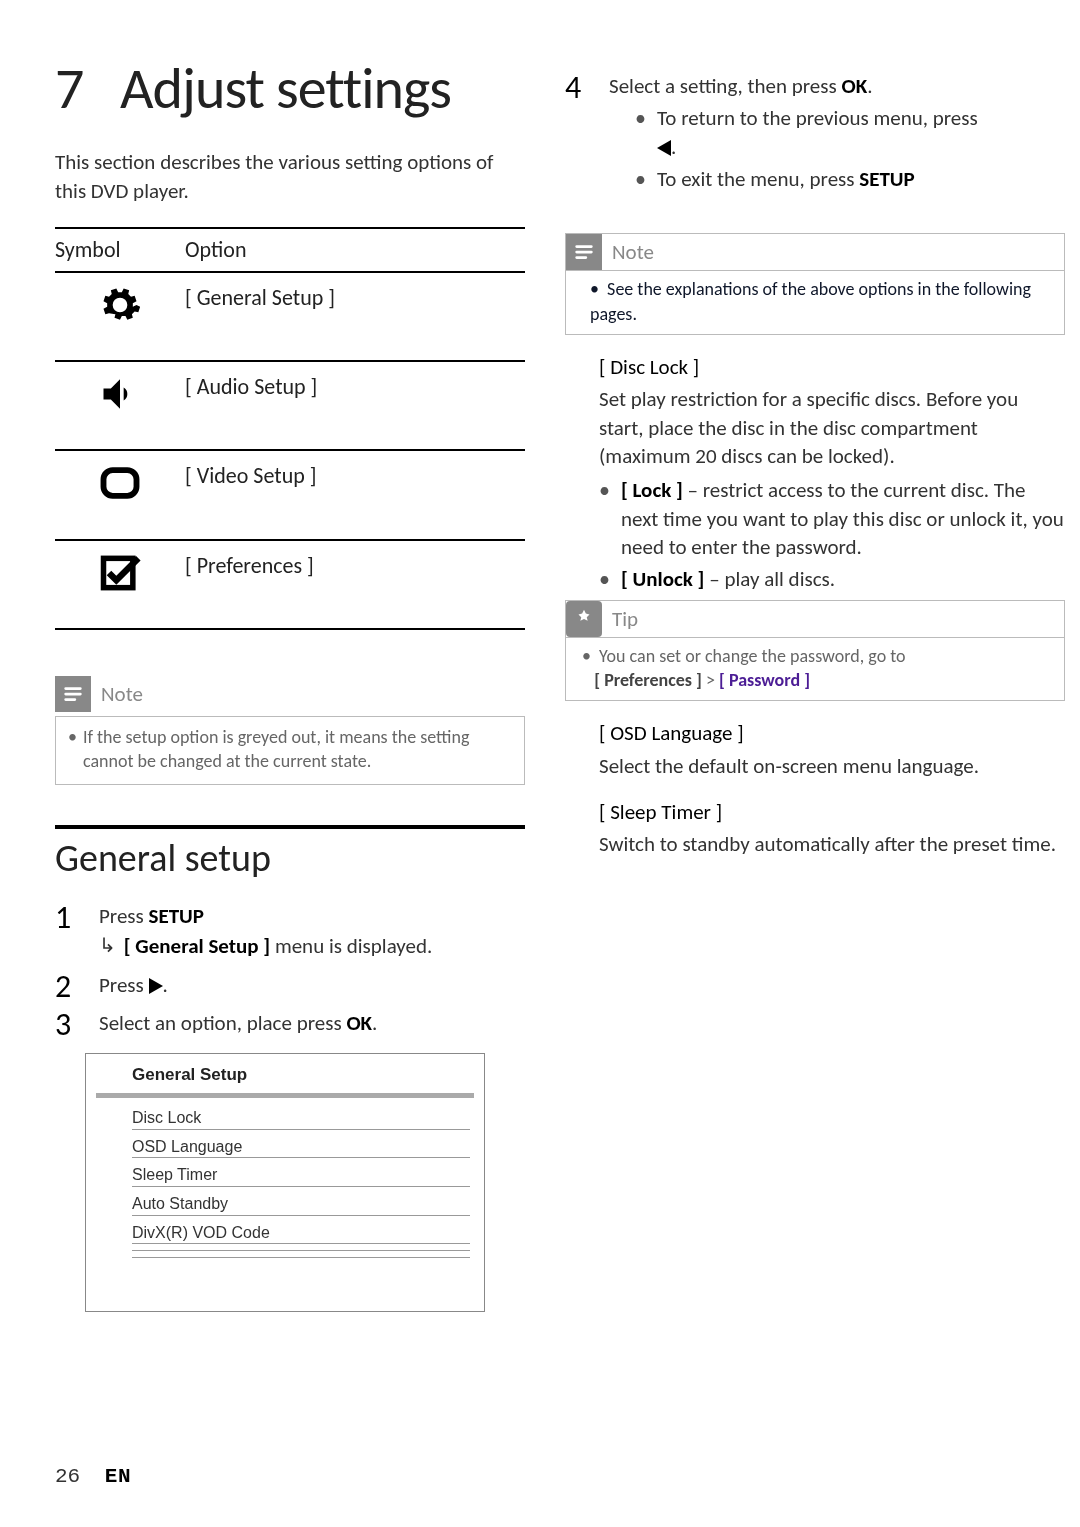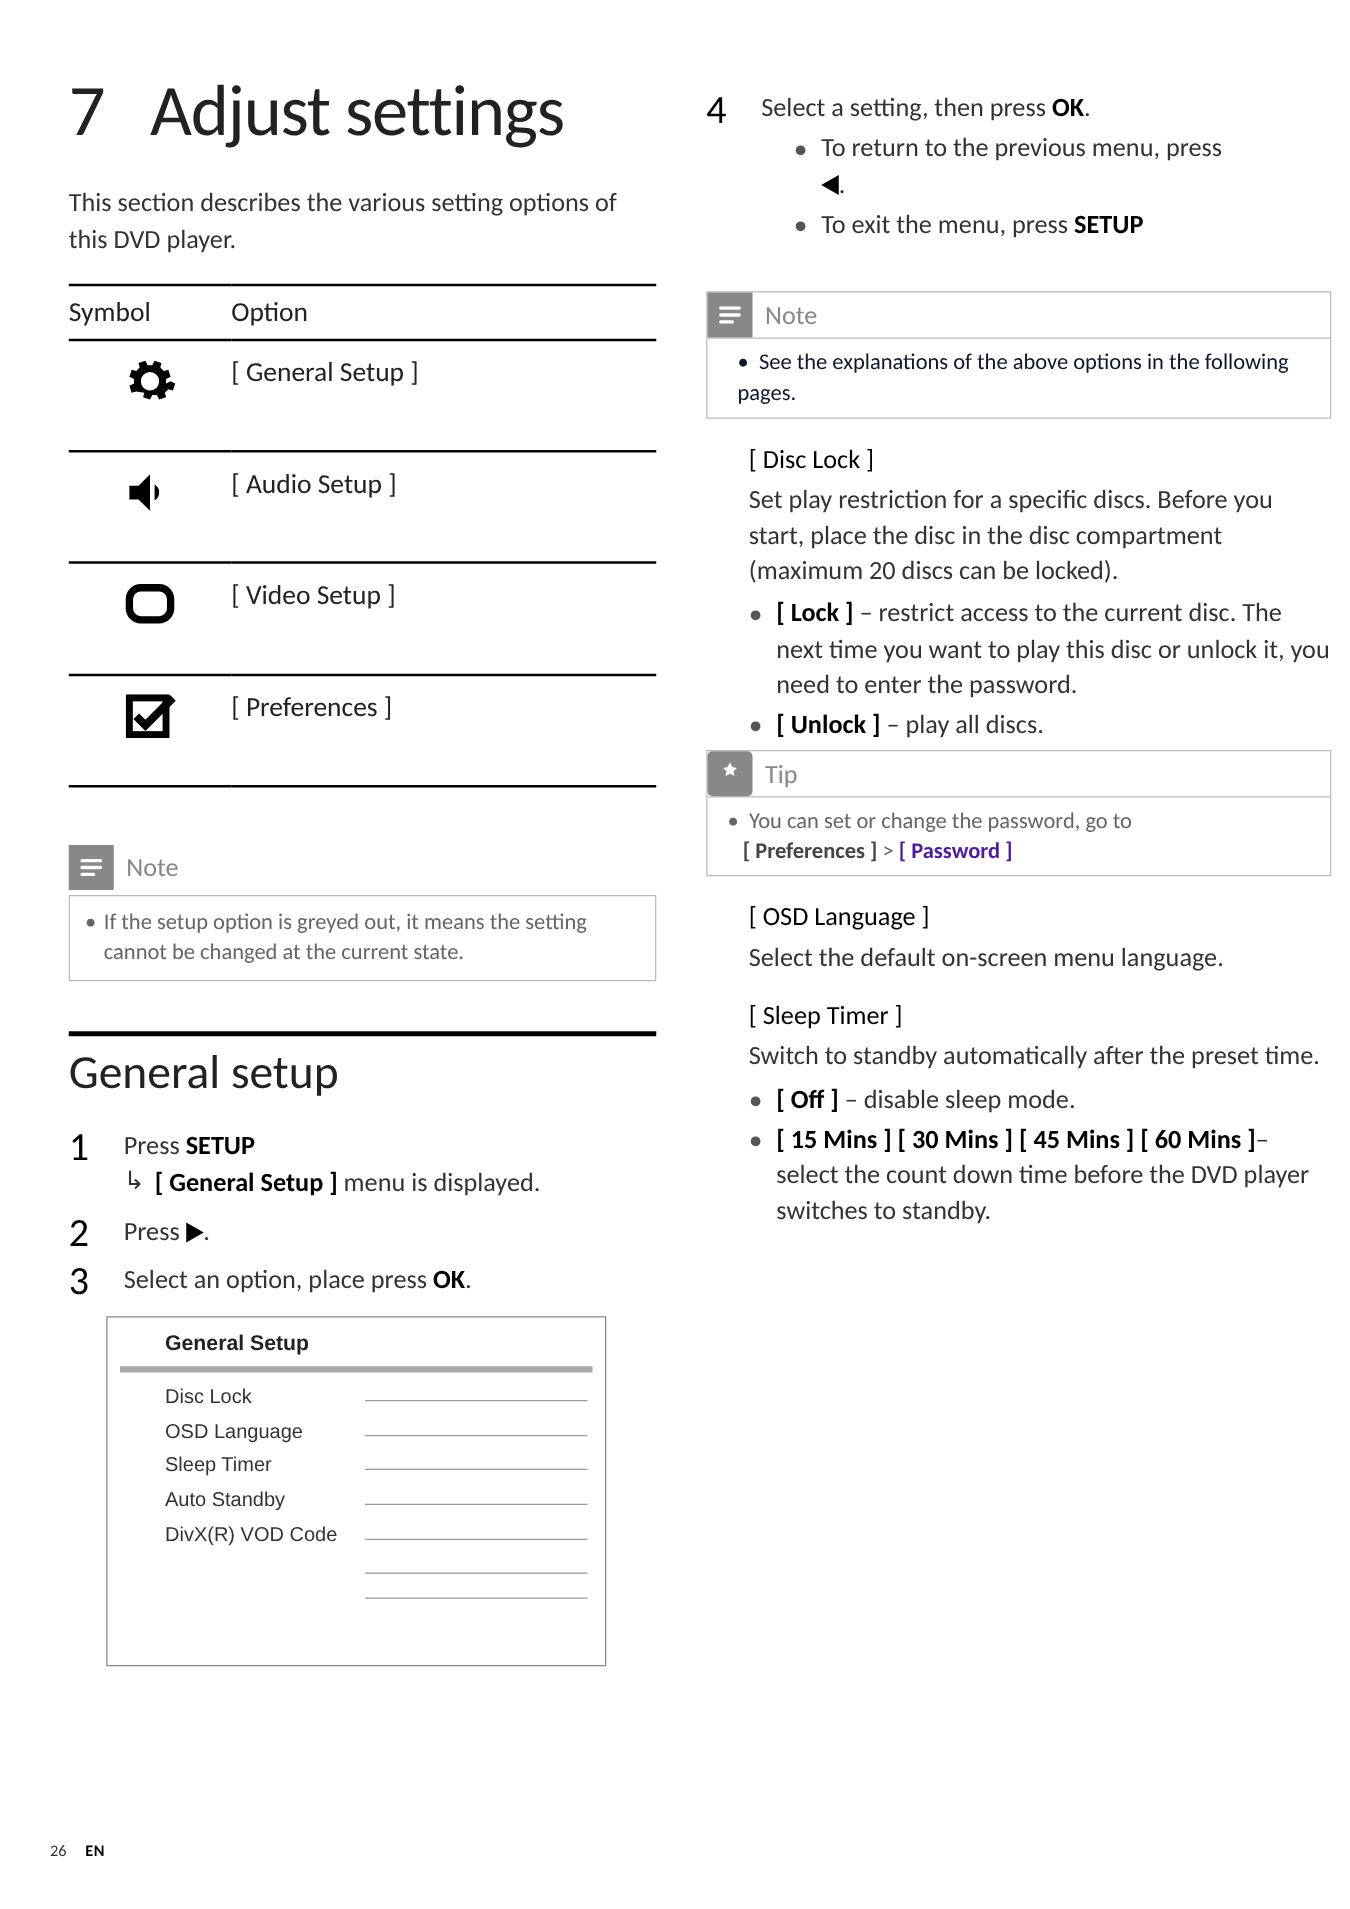--- a/index.html
+++ b/index.html
@@ -125,20 +125,21 @@
   }
   .menu-shot-list {
     padding: 6px 14px 50px 46px;
   }
   .menu-shot-row {
     display: flex;
     font-family: Arial, sans-serif;
     font-size: 16px;
     color: #333;
     padding: 3px 0;
+    flex-direction: column;
   }
   .menu-shot-row .mlabel { width: 160px; }
   .menu-shot-row .mline { flex: 1; border-bottom: 1px solid #999; height: 14px; }
 
   
   .right-col ol.steps { margin-top: 22px; }
   .right-col ol.steps > li::before { content: "4"; }
 
   ul.bullets {
     list-style: none;
@@ -236,23 +237,24 @@
     border-bottom: 1px solid #bbb;
   }
   .tip-callout .tb {
     padding: 6px 12px 8px 16px;
     font-size: 18px;
     color: #666;
   }
 
   .footer {
     position: absolute;
-    bottom: 36px; left: 40px;
-    font-size: 13px;
-    color: #333;
+    bottom: 36px; left: 55px;
+    font-size: 21px;
+    color: #333;
+    font-family: Liberation Mono, monospace;
   }
   .footer .lang { font-weight: 600; color: #000; letter-spacing: 0.5px; margin-left: 12px; }
 
 </style>
 </head>
 <body>
 
 <div class="page">
 
   <div class="col">
@@ -441,27 +443,19 @@
         <span>•&nbsp;&nbsp;</span><span>You can set or change the password, go to</span><br>
         &nbsp;&nbsp;&nbsp;<span class="label" style="color:#444">[ Preferences ]</span><span> &gt; </span><span class="label" style="color:#4c1d95">[ Password ]</span>
       </div>
     </div>
 
     <div class="opt-heading">[ OSD Language ]</div>
     <div class="opt-body">Select the default on-screen menu language.</div>
 
     <div class="opt-heading">[ Sleep Timer ]</div>
     <div class="opt-body">Switch to standby automatically after the preset time.</div>
-    <ul class="opt-bullets">
-      <li>
-        <span class="label">[ Off ]</span><span> – disable sleep mode.</span>
-      </li>
-      <li>
-        <span class="label">[ 15 Mins ] [ 30 Mins ] [ 45 Mins ] [ 60 Mins ]</span><span>– select the count down time before the DVD player switches to standby.</span>
-      </li>
-    </ul>
   </div>
 </div>
 
 <div class="footer">
   <span>26</span>
   <span class="lang">EN</span>
 </div>
 
 </body></html>

